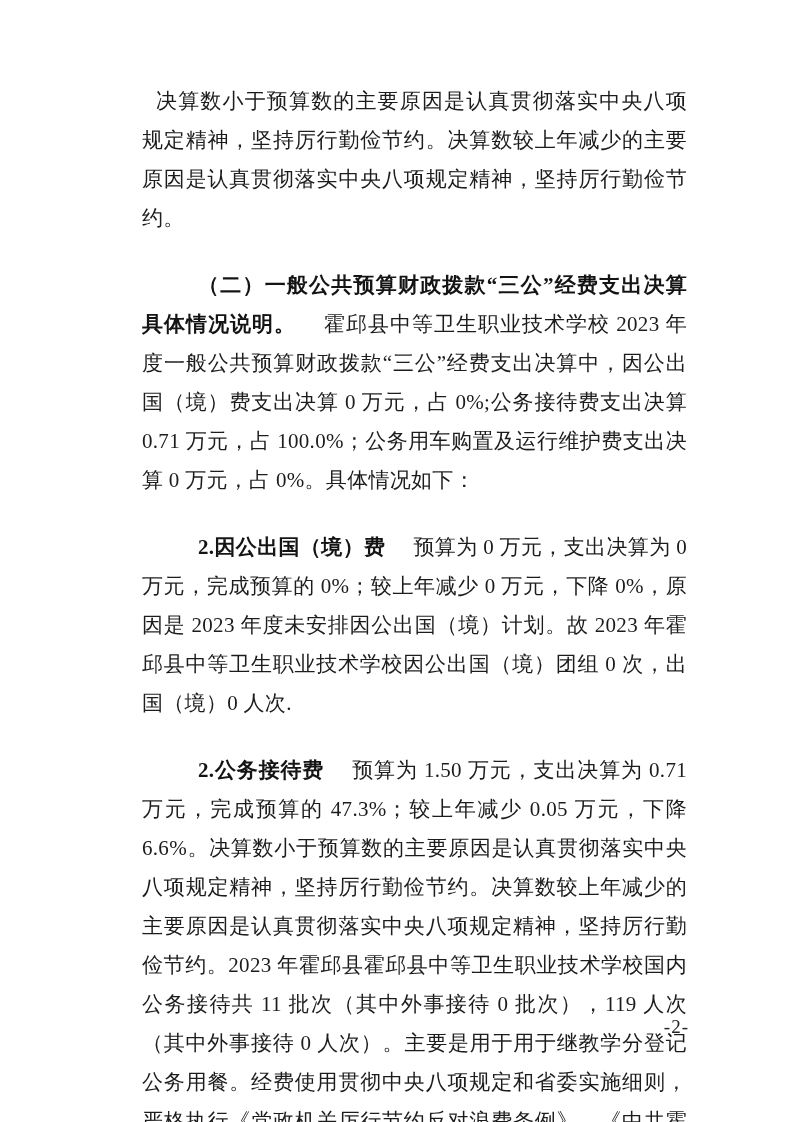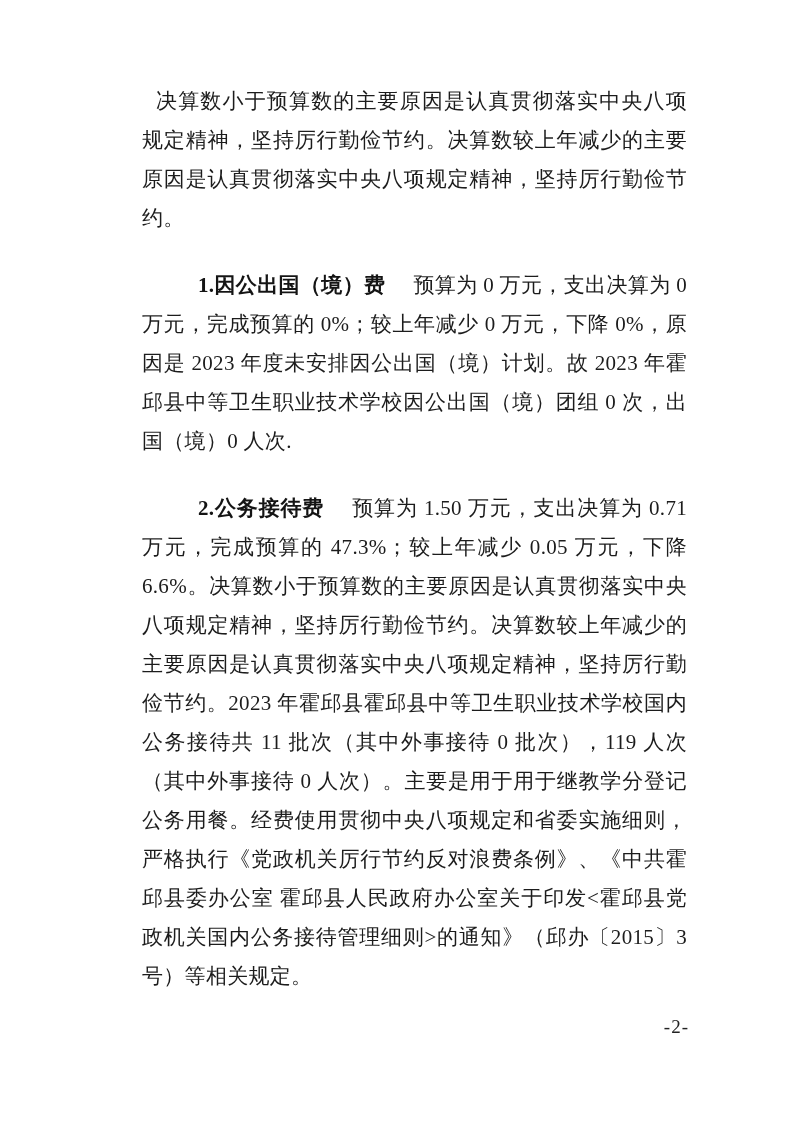--- a/index.html
+++ b/index.html
@@ -83,22 +83,23 @@
   }
 </style>
 </head>
 <body>
 
 <div class="page">
 
   <div class="content">
     <p class="para noindent"><span class="seg">决算数小于预算数的主要原因是认真贯彻落实中央八项规定精神，坚持厉行勤俭节约。决算数较上年减少的主要原因是认真贯彻落实中央八项规定精神，坚持厉行勤俭节约。</span></p>
 
+    <p class="para"><span class="seg bold">（二）一般公共预算财政拨款“三公”经费支出决算具体情况说明。</span><span class="seg">霍邱县中等卫生职业技术学校 2023 年度一般公共预算财政拨款“三公”经费支出决算中，因公出国（境）费支出决算 0 万元，占 0%;公务接待费支出决算 0.71 万元，占 100.0%；公务用车购置及运行维护费支出决算 0 万元，占 0%。具体情况如下：</span></p>
 
-    <p class="para"><span class="seg bold">1.因公出国（境）费</span><span class="seg">预算为 0 万元，支出决算为 0 万元，完成预算的 0%；较上年减少 0 万元，下降 0%，原因是 2023 年度未安排因公出国（境）计划。故 2023 年霍邱县中等卫生职业技术学校因公出国（境）团组 0 次，出国（境）0 人次.</span></p>
+    <p class="para"><span class="seg bold">2.因公出国（境）费</span><span class="seg">预算为 0 万元，支出决算为 0 万元，完成预算的 0%；较上年减少 0 万元，下降 0%，原因是 2023 年度未安排因公出国（境）计划。故 2023 年霍邱县中等卫生职业技术学校因公出国（境）团组 0 次，出国（境）0 人次.</span></p>
 
     <p class="para"><span class="seg bold">2.公务接待费</span><span class="seg">预算为 1.50 万元，支出决算为 0.71 万元，完成预算的 47.3%；较上年减少 0.05 万元，下降 6.6%。决算数小于预算数的主要原因是认真贯彻落实中央八项规定精神，坚持厉行勤俭节约。决算数较上年减少的主要原因是认真贯彻落实中央八项规定精神，坚持厉行勤俭节约。2023 年霍邱县霍邱县中等卫生职业技术学校国内公务接待共 11 批次（其中外事接待 0 批次），119 人次（其中外事接待 0 人次）。主要是用于用于继教学分登记公务用餐。经费使用贯彻中央八项规定和省委实施细则，严格执行《党政机关厉行节约反对浪费条例》、《中共霍邱县委办公室 霍邱县人民政府办公室关于印发&lt;霍邱县党政机关国内公务接待管理细则&gt;的通知》（邱办〔2015〕3 号）等相关规定。</span></p>
 
   </div>
 
   <div class="pagenum">-2-</div>
 
 
 </div>
 

